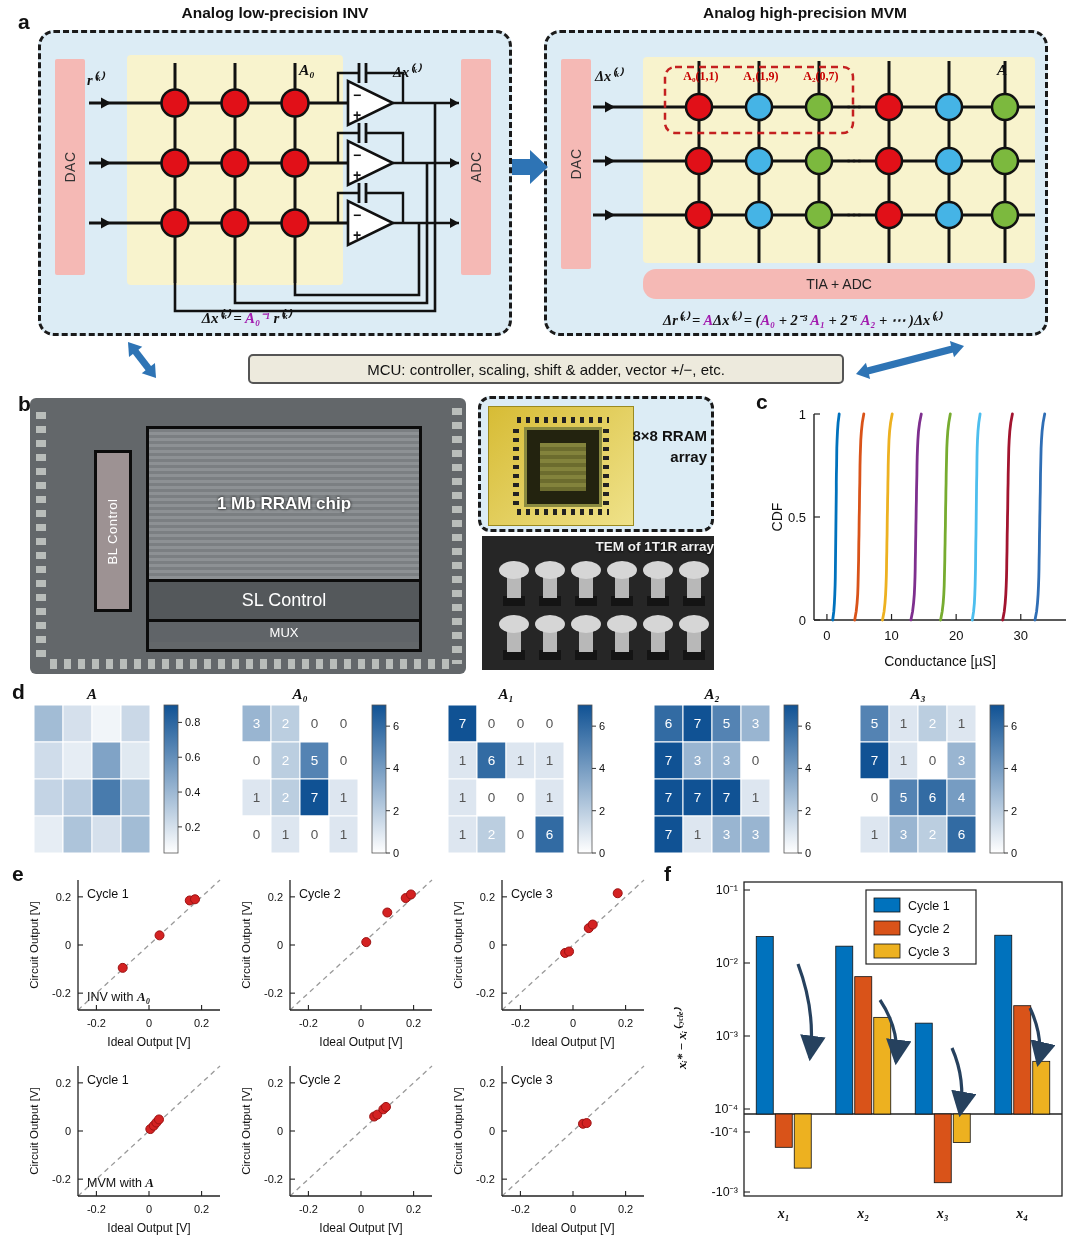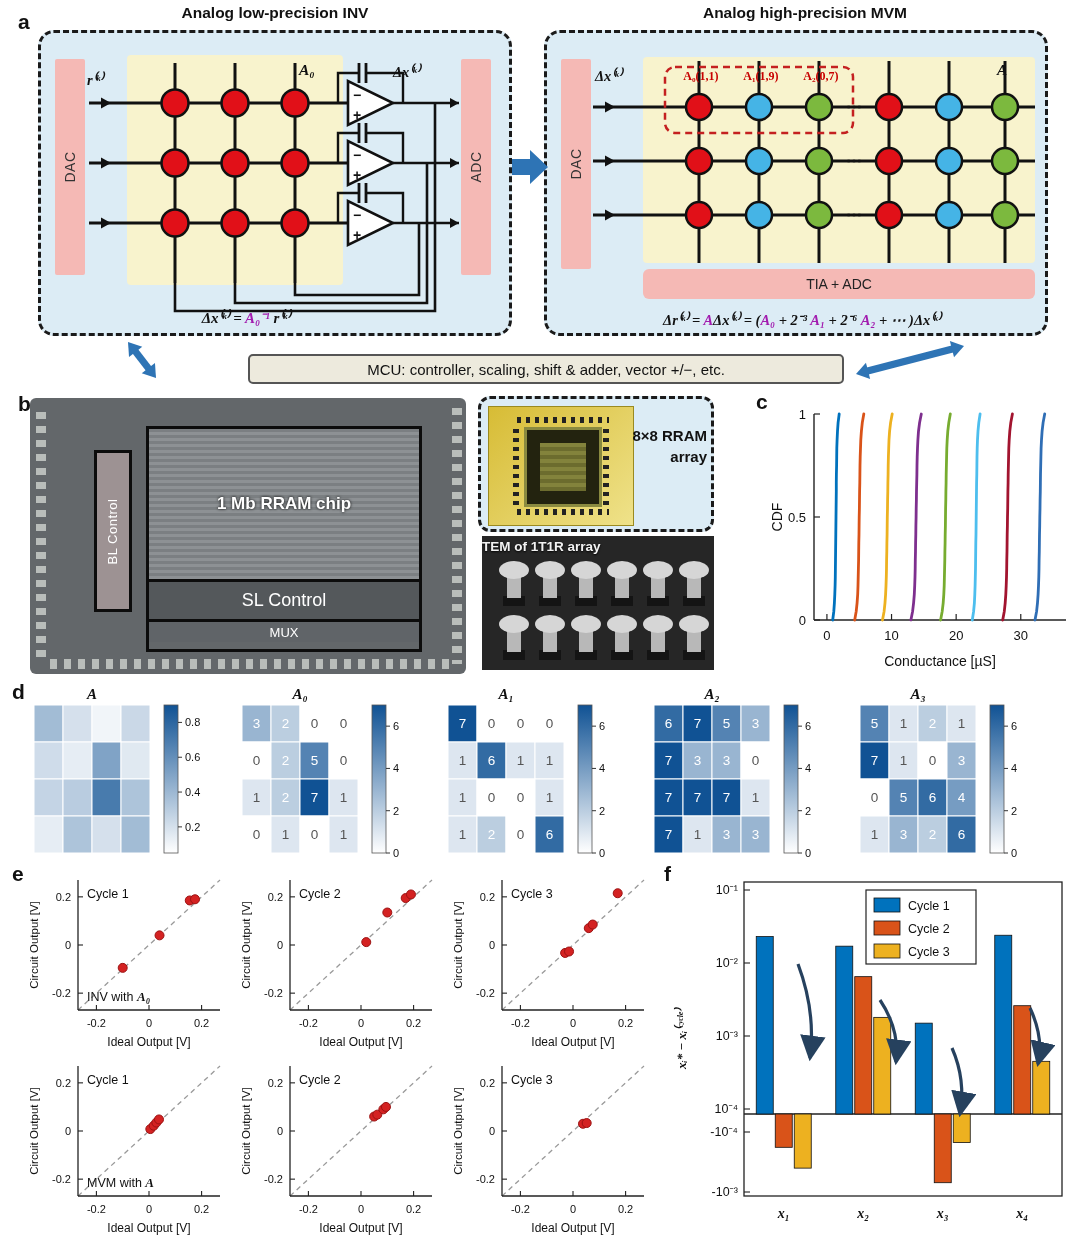--- a/index.html
+++ b/index.html
@@ -5,21 +5,21 @@
   *{margin:0;padding:0;box-sizing:border-box}
   body{background:#fff;font-family:"Liberation Sans",sans-serif}
   #fig{position:relative;width:1080px;height:1239px;background:#fff;overflow:hidden}
   .abs{position:absolute}
   .plabel{position:absolute;font-weight:bold;font-size:21px;color:#111}
   .ptitle{position:absolute;font-weight:bold;font-size:15.5px;text-align:center;color:#111}
   .dashbox{position:absolute;border:3px dashed #1a1a1a;border-radius:16px;background:#dcecf5}
   .yellow{position:absolute;background:#f8f3cd;border-radius:4px}
   .vbar{position:absolute;background:#f5b9b5;display:flex;align-items:center;justify-content:center;border-radius:2px}
   .vtext{transform:rotate(-90deg);font-size:14px;color:#333;letter-spacing:.5px;white-space:nowrap}
-  .hbar{position:absolute;background:#f5b9b5;display:flex;align-items:center;justify-content:center;font-size:14px;color:#222;border-radius:6px}
+  .hbar{position:absolute;background:#f5b9b5;display:flex;align-items:center;justify-content:center;font-size:14px;color:#222;border-radius:13px}
   .mlabel{position:absolute;font-family:"Liberation Serif",serif;font-style:italic;font-weight:bold;font-size:14.5px;color:#111;white-space:nowrap}
   .slice{position:absolute;top:36px;width:60px;text-align:center;font-family:"Liberation Serif",serif;font-weight:bold;font-size:12px;color:#c80000;white-space:nowrap}
   .eq{position:absolute;font-family:"Liberation Serif",serif;font-style:italic;font-weight:bold;font-size:15px;color:#111;text-align:center;white-space:nowrap}
   .eq .red{color:#a21caf}
   #mcu{position:absolute;left:248px;top:354px;width:596px;height:30px;background:#edeadd;border:2px solid #555;border-radius:5px;display:flex;align-items:center;justify-content:center;font-size:15px;color:#111}
   
   #chip-photo{position:absolute;left:30px;top:398px;width:436px;height:276px;background:#63676a;border-radius:6px}
   .padstrip{position:absolute;background:none}
   #chip-struct{position:absolute;left:116px;top:28px;width:276px;height:226px;border:3px solid #0c0c0c}
   .chipbar{width:100%;display:flex;align-items:center;justify-content:center;color:#fff}
@@ -30,21 +30,21 @@
   #bl-bar{position:absolute;left:64px;top:52px;width:38px;height:162px;background:rgba(165,152,152,.88);border:3px solid #0c0c0c;display:flex;align-items:center;justify-content:center}
   #bl-bar .vtext{color:#fff;font-size:13px}
   #pkg-box{position:absolute;left:478px;top:396px;width:236px;height:136px;border:3px dashed #1a1a1a;border-radius:12px;background:#dcecf5}
   #pkg-photo{position:absolute;left:7px;top:7px;width:146px;height:120px;background:linear-gradient(135deg,#d7bc35,#efe28a);border:1px solid #9a8a20}
   .pinrow{position:absolute;background:repeating-linear-gradient(90deg,#222 0 4px,transparent 4px 9px);height:6px}
   .pincol{position:absolute;background:repeating-linear-gradient(180deg,#222 0 4px,transparent 4px 9px);width:6px}
   #pkg-chip{position:absolute;left:35px;top:20px;width:78px;height:80px;background:#23230f;border:3px solid #8a8a40}
   #pkg-die{position:absolute;left:13px;top:13px;width:46px;height:48px;background:repeating-linear-gradient(0deg,#6c6c2e 0 4px,#83833c 4px 8px)}
   #pkg-text{position:absolute;right:4px;top:26px;width:76px;text-align:right;font-weight:bold;font-size:15px;line-height:1.4;color:#111}
   #tem-box{position:absolute;left:482px;top:536px;width:232px;height:134px;background:#262626;overflow:hidden}
-  #tem-title{position:absolute;left:0;top:3px;width:100%;text-align:left;color:#f2f2f2;font-weight:bold;font-size:13.5px;text-shadow:0 1px 2px #000}
+  #tem-title{position:absolute;left:0;top:3px;width:100%;text-align:right;color:#f2f2f2;font-weight:bold;font-size:13.5px;text-shadow:0 1px 2px #000}
   .hm-group{position:absolute;top:0}
   .hm-title{width:116px;text-align:center;font-family:"Liberation Serif",serif;font-style:italic;font-weight:bold;font-size:15px;height:17px;color:#111}
   .hm-group svg{display:block}
 </style>
 </head>
 <body>
 
 <div id="fig">
 
   <div class="abs" id="panel-a" style="left:0;top:0;width:1080px;height:392px">

